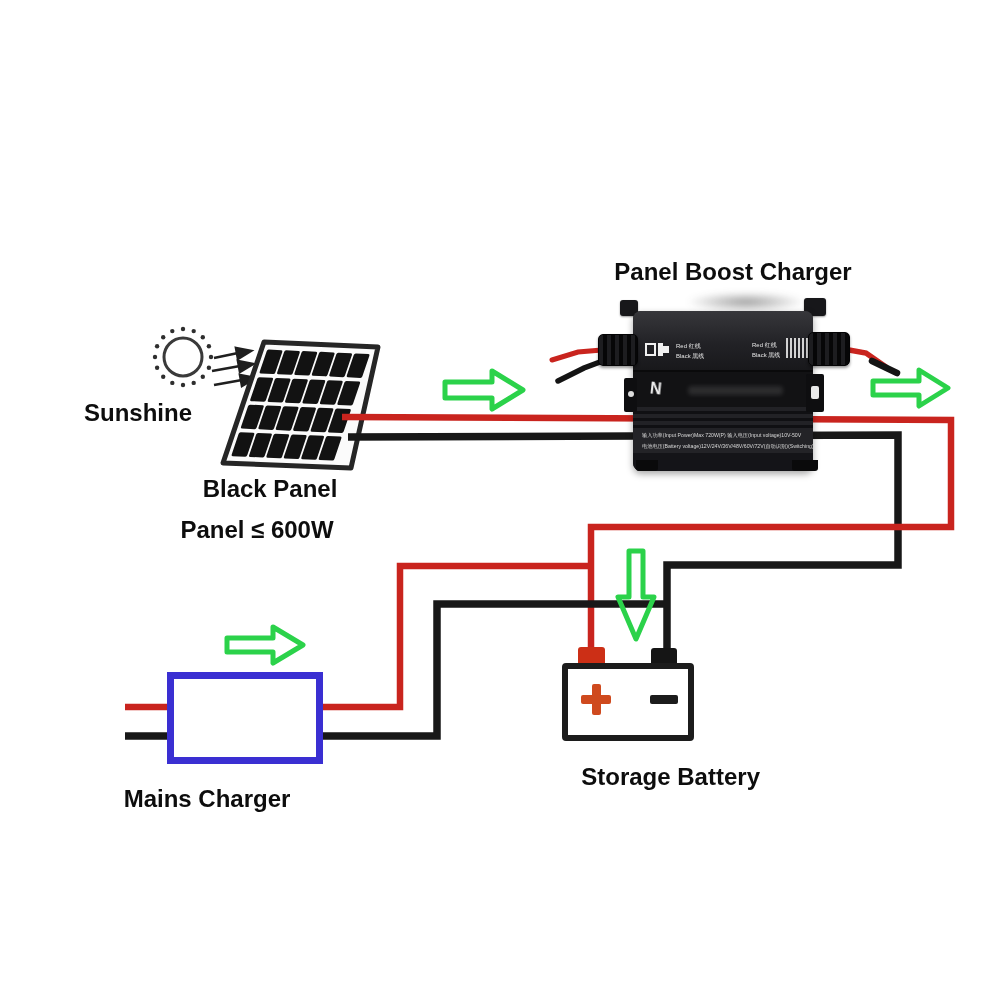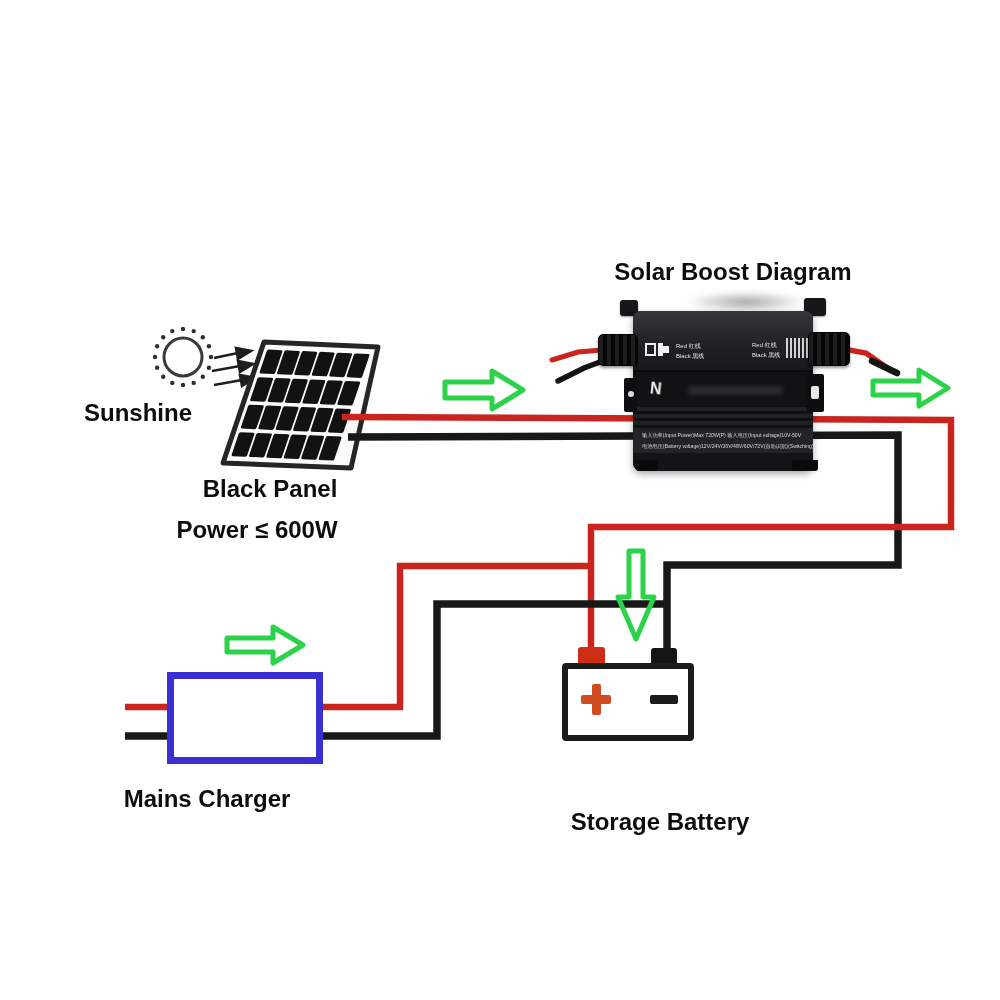--- a/index.html
+++ b/index.html
@@ -178,20 +178,20 @@
 
   <div class="abs dev mains-box"></div>
 
   <div class="abs dev bat-term-red"></div>
   <div class="abs dev bat-term-blk"></div>
   <div class="abs dev bat-box"></div>
   <div class="abs dev plus-h"></div>
   <div class="abs dev plus-v"></div>
   <div class="abs dev minus"></div>
 
-  <div class="lbl lblz center" style="left:583px;top:258px;width:300px;font-size:24px;">Solar Boost Diagram</div>
+  <div class="lbl lblz center" style="left:583px;top:258px;width:300px;font-size:24px;">Panel Boost Charger</div>
   <div class="lbl lblz" style="left:84px;top:399px;font-size:24px;">Sunshine</div>
   <div class="lbl lblz center" style="left:170px;top:475px;width:200px;font-size:24px;">Black Panel</div>
-  <div class="lbl lblz center" style="left:157px;top:516px;width:200px;font-size:24px;">Power ≤ 600W</div>
+  <div class="lbl lblz center" style="left:157px;top:516px;width:200px;font-size:24px;">Panel ≤ 600W</div>
   <div class="lbl lblz center" style="left:107px;top:785px;width:200px;font-size:24px;">Mains Charger</div>
-  <div class="lbl lblz center" style="left:560px;top:808px;width:200px;font-size:24px;">Storage Battery</div>
+  <div class="lbl lblz center" style="left:560px;top:763px;width:200px;font-size:24px;text-align:right;">Storage Battery</div>
 
 </div>
 
 </body></html>

